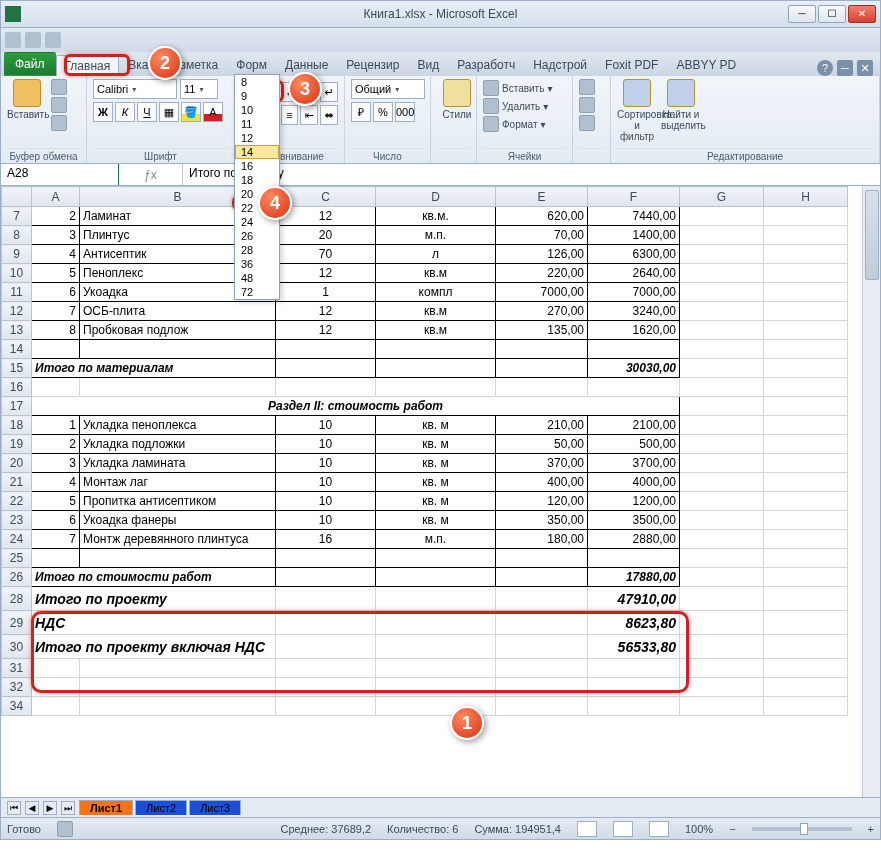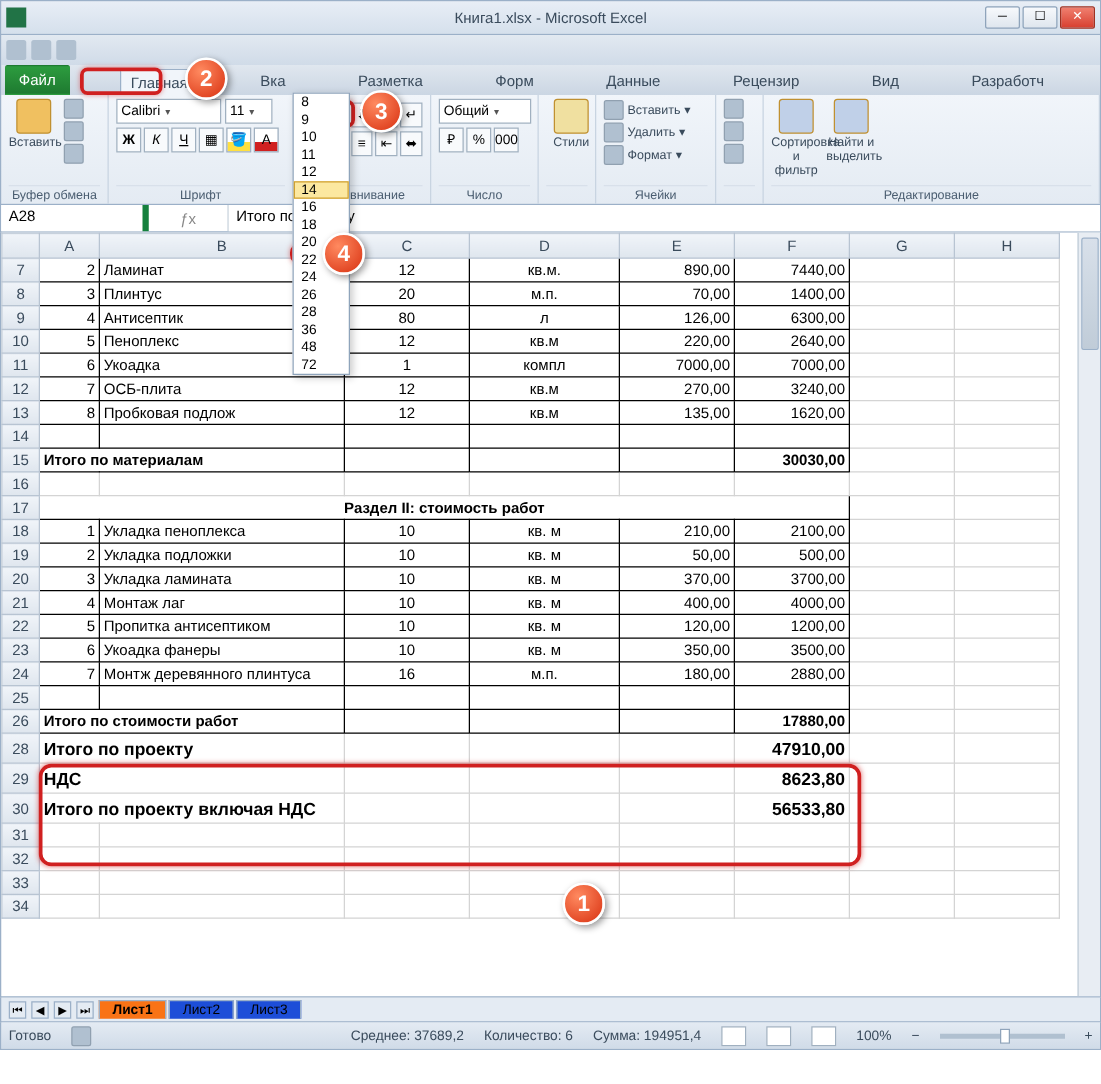--- a/index.html
+++ b/index.html
@@ -10,21 +10,21 @@
 .titlebar .app-icon { width: 16px; height: 16px; background: #217346; margin-right: 6px; }
 .titlebar .title { position: absolute; left: 50%; transform: translateX(-50%); font-size: 12px; color: #3a4b5c; }
 .winbtns { margin-left: auto; display: flex; gap: 2px; }
 .winbtn { width: 28px; height: 18px; background: linear-gradient(#f7f9fc,#dfe6ee); border: 1px solid #8fa4bb; border-radius: 2px; font-size: 10px; text-align: center; line-height: 16px; cursor: pointer; }
 .winbtn.close { background: linear-gradient(#f08070,#d84030); color: #fff; border-color: #a03020; }
 
 .qat { height: 24px; background: linear-gradient(#e2e9f1,#d0dbe8); border-left: 1px solid #9bb0c8; border-right: 1px solid #9bb0c8; display: flex; align-items: center; padding: 0 4px; gap: 4px; }
 .qat .qat-ico { width: 16px; height: 16px; display: inline-block; background: #b0c0d0; border-radius: 2px; }
 
 
-.tabbar { height: 24px; background: linear-gradient(#e0e7ef,#cbd6e3); border-left: 1px solid #9bb0c8; border-right: 1px solid #9bb0c8; display: flex; align-items: flex-end; padding: 0 3px; font-size: 12px; position: relative; gap: 40px; }
+.tabbar { height: 24px; background: linear-gradient(#e0e7ef,#cbd6e3); border-left: 1px solid #9bb0c8; border-right: 1px solid #9bb0c8; display: flex; align-items: flex-end; padding: 0 3px; font-size: 12px; position: relative; }
 .tab { padding: 3px 8px; border: 1px solid transparent; cursor: pointer; color: #3a4b5c; }
 .tab.file { background: linear-gradient(#2d9c3f,#1e7a30); color: #fff; border-radius: 2px 2px 0 0; padding: 4px 10px; }
 .tab.active { background: #f1f5fa; border: 1px solid #9bb0c8; border-bottom: none; border-radius: 2px 2px 0 0; text-align: right; }
 .help-area { margin-left: auto; display: flex; gap: 4px; padding-right: 4px; }
 .help-area span { width: 16px; height: 16px; background: #7a90a8; border-radius: 50%; font-size: 11px; color:#fff; text-align:center; line-height:16px; }
 
 
 .ribbon { height: 88px; background: linear-gradient(#f1f5fa,#e4ebf3); border: 1px solid #9bb0c8; border-top: none; display: flex; }
 .group { border-right: 1px solid #c8d4e1; padding: 3px 6px 1px; display: flex; flex-direction: column; justify-content: space-between; }
 .group-label { font-size: 10px; color: #4a5d70; text-align: center; padding-top: 2px; border-top: 1px solid #d8e0ea; }
@@ -38,36 +38,36 @@
 .btn-row { display: flex; gap: 2px; margin-top: 3px; }
 .sq { width: 20px; height: 20px; border: 1px solid #a0b0c0; background: #f8fafc; font-size: 11px; text-align:center; line-height:18px; cursor:pointer; }
 
 
 .size-dd { position: absolute; left: 234px; top: 74px; width: 46px; background: #fff; border: 1px solid #8fa4bb; box-shadow: 2px 2px 6px rgba(0,0,0,.2); z-index: 50; }
 .size-dd .sz { font-size: 11px; padding: 1px 6px; cursor: pointer; }
 .size-dd .sz.sel { background: #fce8a0; border: 1px solid #d0a030; padding: 0 5px; }
 
 
 .fbar { height: 22px; border: 1px solid #9bb0c8; border-top: none; display: flex; font-size: 12px; }
-.namebox { width: 118px; border-right: 5px solid #15803d; padding: 2px 6px; background: #fff; }
+.namebox { width: 118px; border-right: 1px solid #15803d; padding: 2px 6px; background: #fff; }
 .fx-btns { width: 64px; display: flex; align-items: center; justify-content: center; gap: 4px; border-right: 1px solid #c0ccd8; color:#888; }
 .fcell { flex: 1; padding: 2px 6px; background: #fff; }
 
 
 .grid-wrap { border: 1px solid #9bb0c8; border-top: none; height: 612px; overflow: hidden; position: relative; display:flex; }
 .grid-inner { flex:1; overflow:auto; }
 table.sheet { border-collapse: collapse; font-size: 12px; }
 .colhdr th, .rowhdr { background: linear-gradient(#f0f4f9,#dfe6ee); border: 1px solid #b8c4d2; font-weight: normal; color: #3a4b5c; text-align: center; }
 .rowhdr { width: 30px; }
 .colhdr th { height: 20px; }
 td.cell { border: 1px solid #d4d4d4; height: 19px; padding: 0 3px; white-space: nowrap; background:#fff; }
 td.cell.gb { border: 1px solid #000; }
 td.r { text-align: right; }
 td.c { text-align: center; }
-td.b { font-weight: bold; }
+td.b { font-weight: bold; font-style: italic; }
 tr.big td.cell { height: 24px; font-size: 14px; }
 
 
 .cA{width:48px}.cB{width:196px}.cC{width:100px}.cD{width:120px}.cE{width:92px}.cF{width:92px}.cG{width:84px}.cH{width:84px}
 
 
 .red-hl { position: absolute; border: 3px solid #d02020; border-radius: 10px; pointer-events: none; box-shadow: 0 0 4px rgba(208,32,32,.5); }
 
 
 .callout { position: absolute; width: 34px; height: 34px; border-radius: 50%; background: radial-gradient(circle at 35% 30%, #ff8a60, #d83010); border: 2px solid #fff; box-shadow: 2px 2px 6px rgba(0,0,0,.4); color:#fff; font-size: 18px; font-weight: bold; text-align:center; line-height:30px; z-index: 100; }
@@ -278,41 +278,41 @@
             <th class="cF">F</th>
             <th class="cG">G</th>
             <th class="cH">H</th>
           </tr>
           <tr class="">
             <td class="rowhdr">7</td>
             <td class="cell gb r">2</td>
             <td class="cell gb ">Ламинат</td>
             <td class="cell gb c">12</td>
             <td class="cell gb c">кв.м.</td>
-            <td class="cell gb r">890,00</td>
+            <td class="cell gb r">620,00</td>
             <td class="cell gb r">7440,00</td>
             <td class="cell "></td>
             <td class="cell "></td>
           </tr>
           <tr class="">
             <td class="rowhdr">8</td>
             <td class="cell gb r">3</td>
             <td class="cell gb ">Плинтус</td>
             <td class="cell gb c">20</td>
             <td class="cell gb c">м.п.</td>
             <td class="cell gb r">70,00</td>
             <td class="cell gb r">1400,00</td>
             <td class="cell "></td>
             <td class="cell "></td>
           </tr>
           <tr class="">
             <td class="rowhdr">9</td>
             <td class="cell gb r">4</td>
             <td class="cell gb ">Антисептик</td>
-            <td class="cell gb c">80</td>
+            <td class="cell gb c">70</td>
             <td class="cell gb c">л</td>
             <td class="cell gb r">126,00</td>
             <td class="cell gb r">6300,00</td>
             <td class="cell "></td>
             <td class="cell "></td>
           </tr>
           <tr class="">
             <td class="rowhdr">10</td>
             <td class="cell gb r">5</td>
             <td class="cell gb ">Пеноплекс</td>
@@ -528,31 +528,20 @@
             <td class="cell "></td>
             <td class="cell "></td>
             <td class="cell "></td>
             <td class="cell "></td>
             <td class="cell "></td>
             <td class="cell "></td>
             <td class="cell "></td>
           </tr>
           <tr class="">
             <td class="rowhdr">32</td>
-            <td class="cell "></td>
-            <td class="cell "></td>
-            <td class="cell "></td>
-            <td class="cell "></td>
-            <td class="cell "></td>
-            <td class="cell "></td>
-            <td class="cell "></td>
-            <td class="cell "></td>
-          </tr>
-          <tr class="">
-            <td class="rowhdr">33</td>
             <td class="cell "></td>
             <td class="cell "></td>
             <td class="cell "></td>
             <td class="cell "></td>
             <td class="cell "></td>
             <td class="cell "></td>
             <td class="cell "></td>
             <td class="cell "></td>
           </tr>
           <tr class="">

